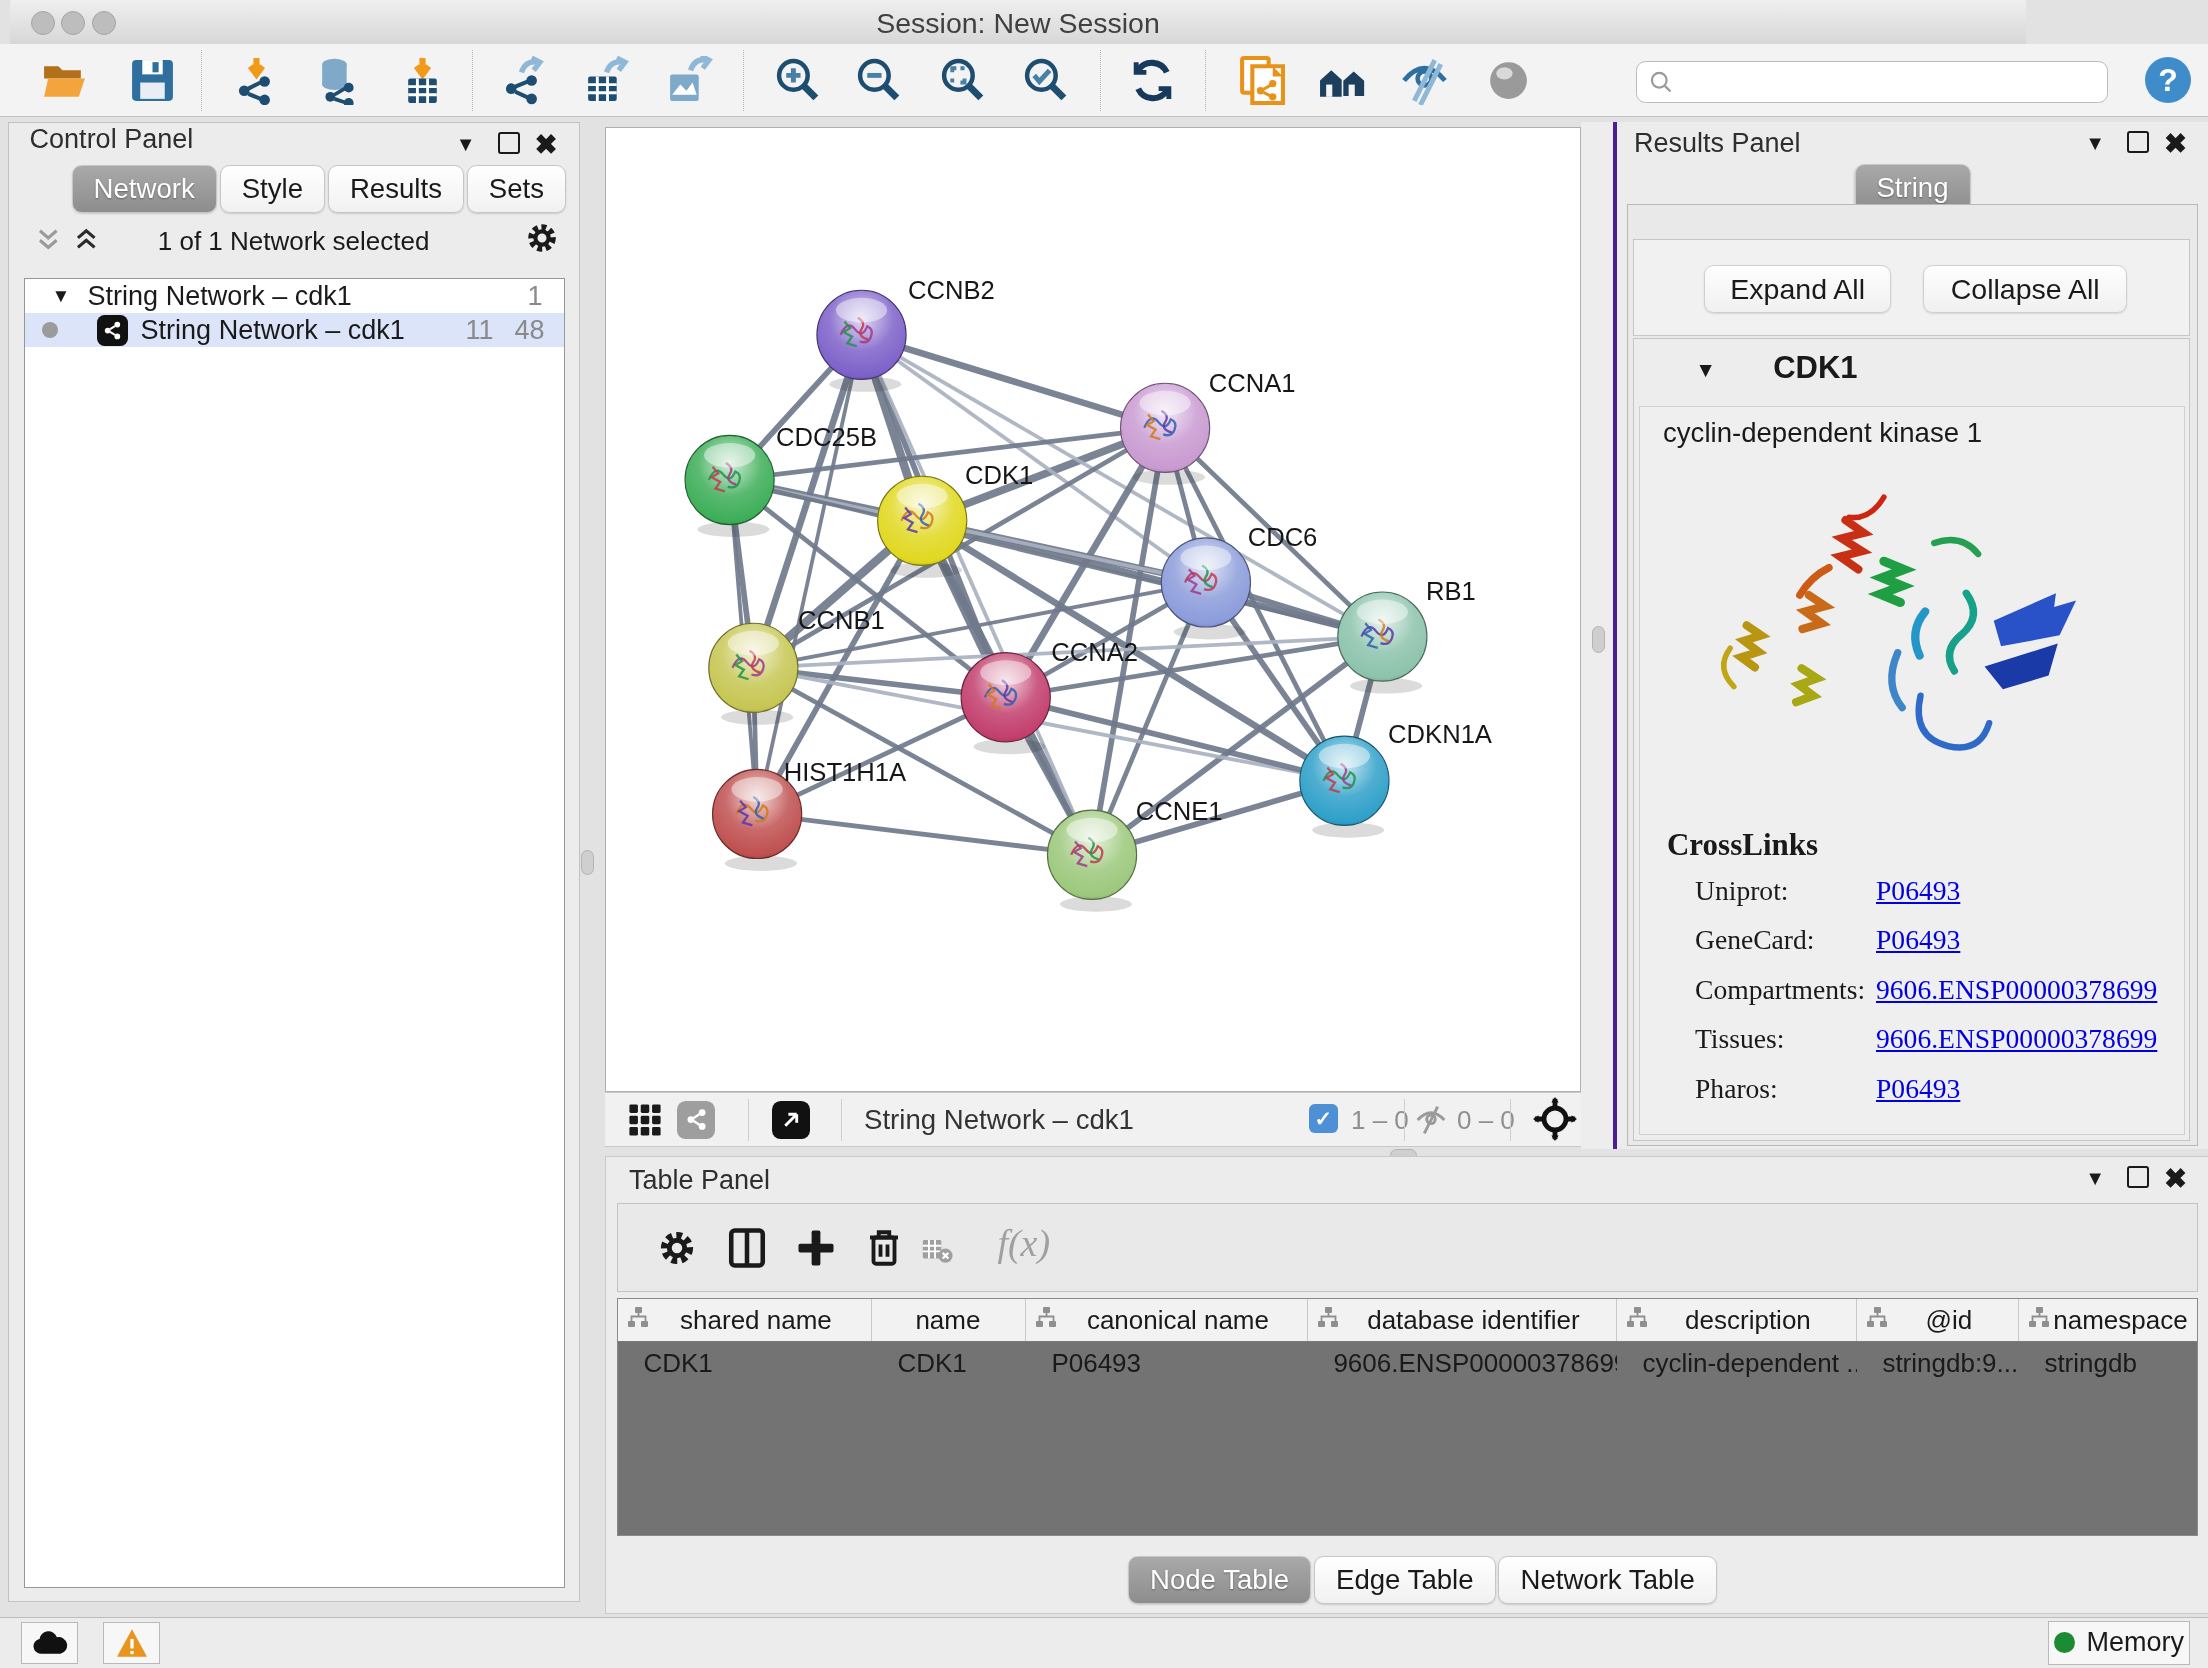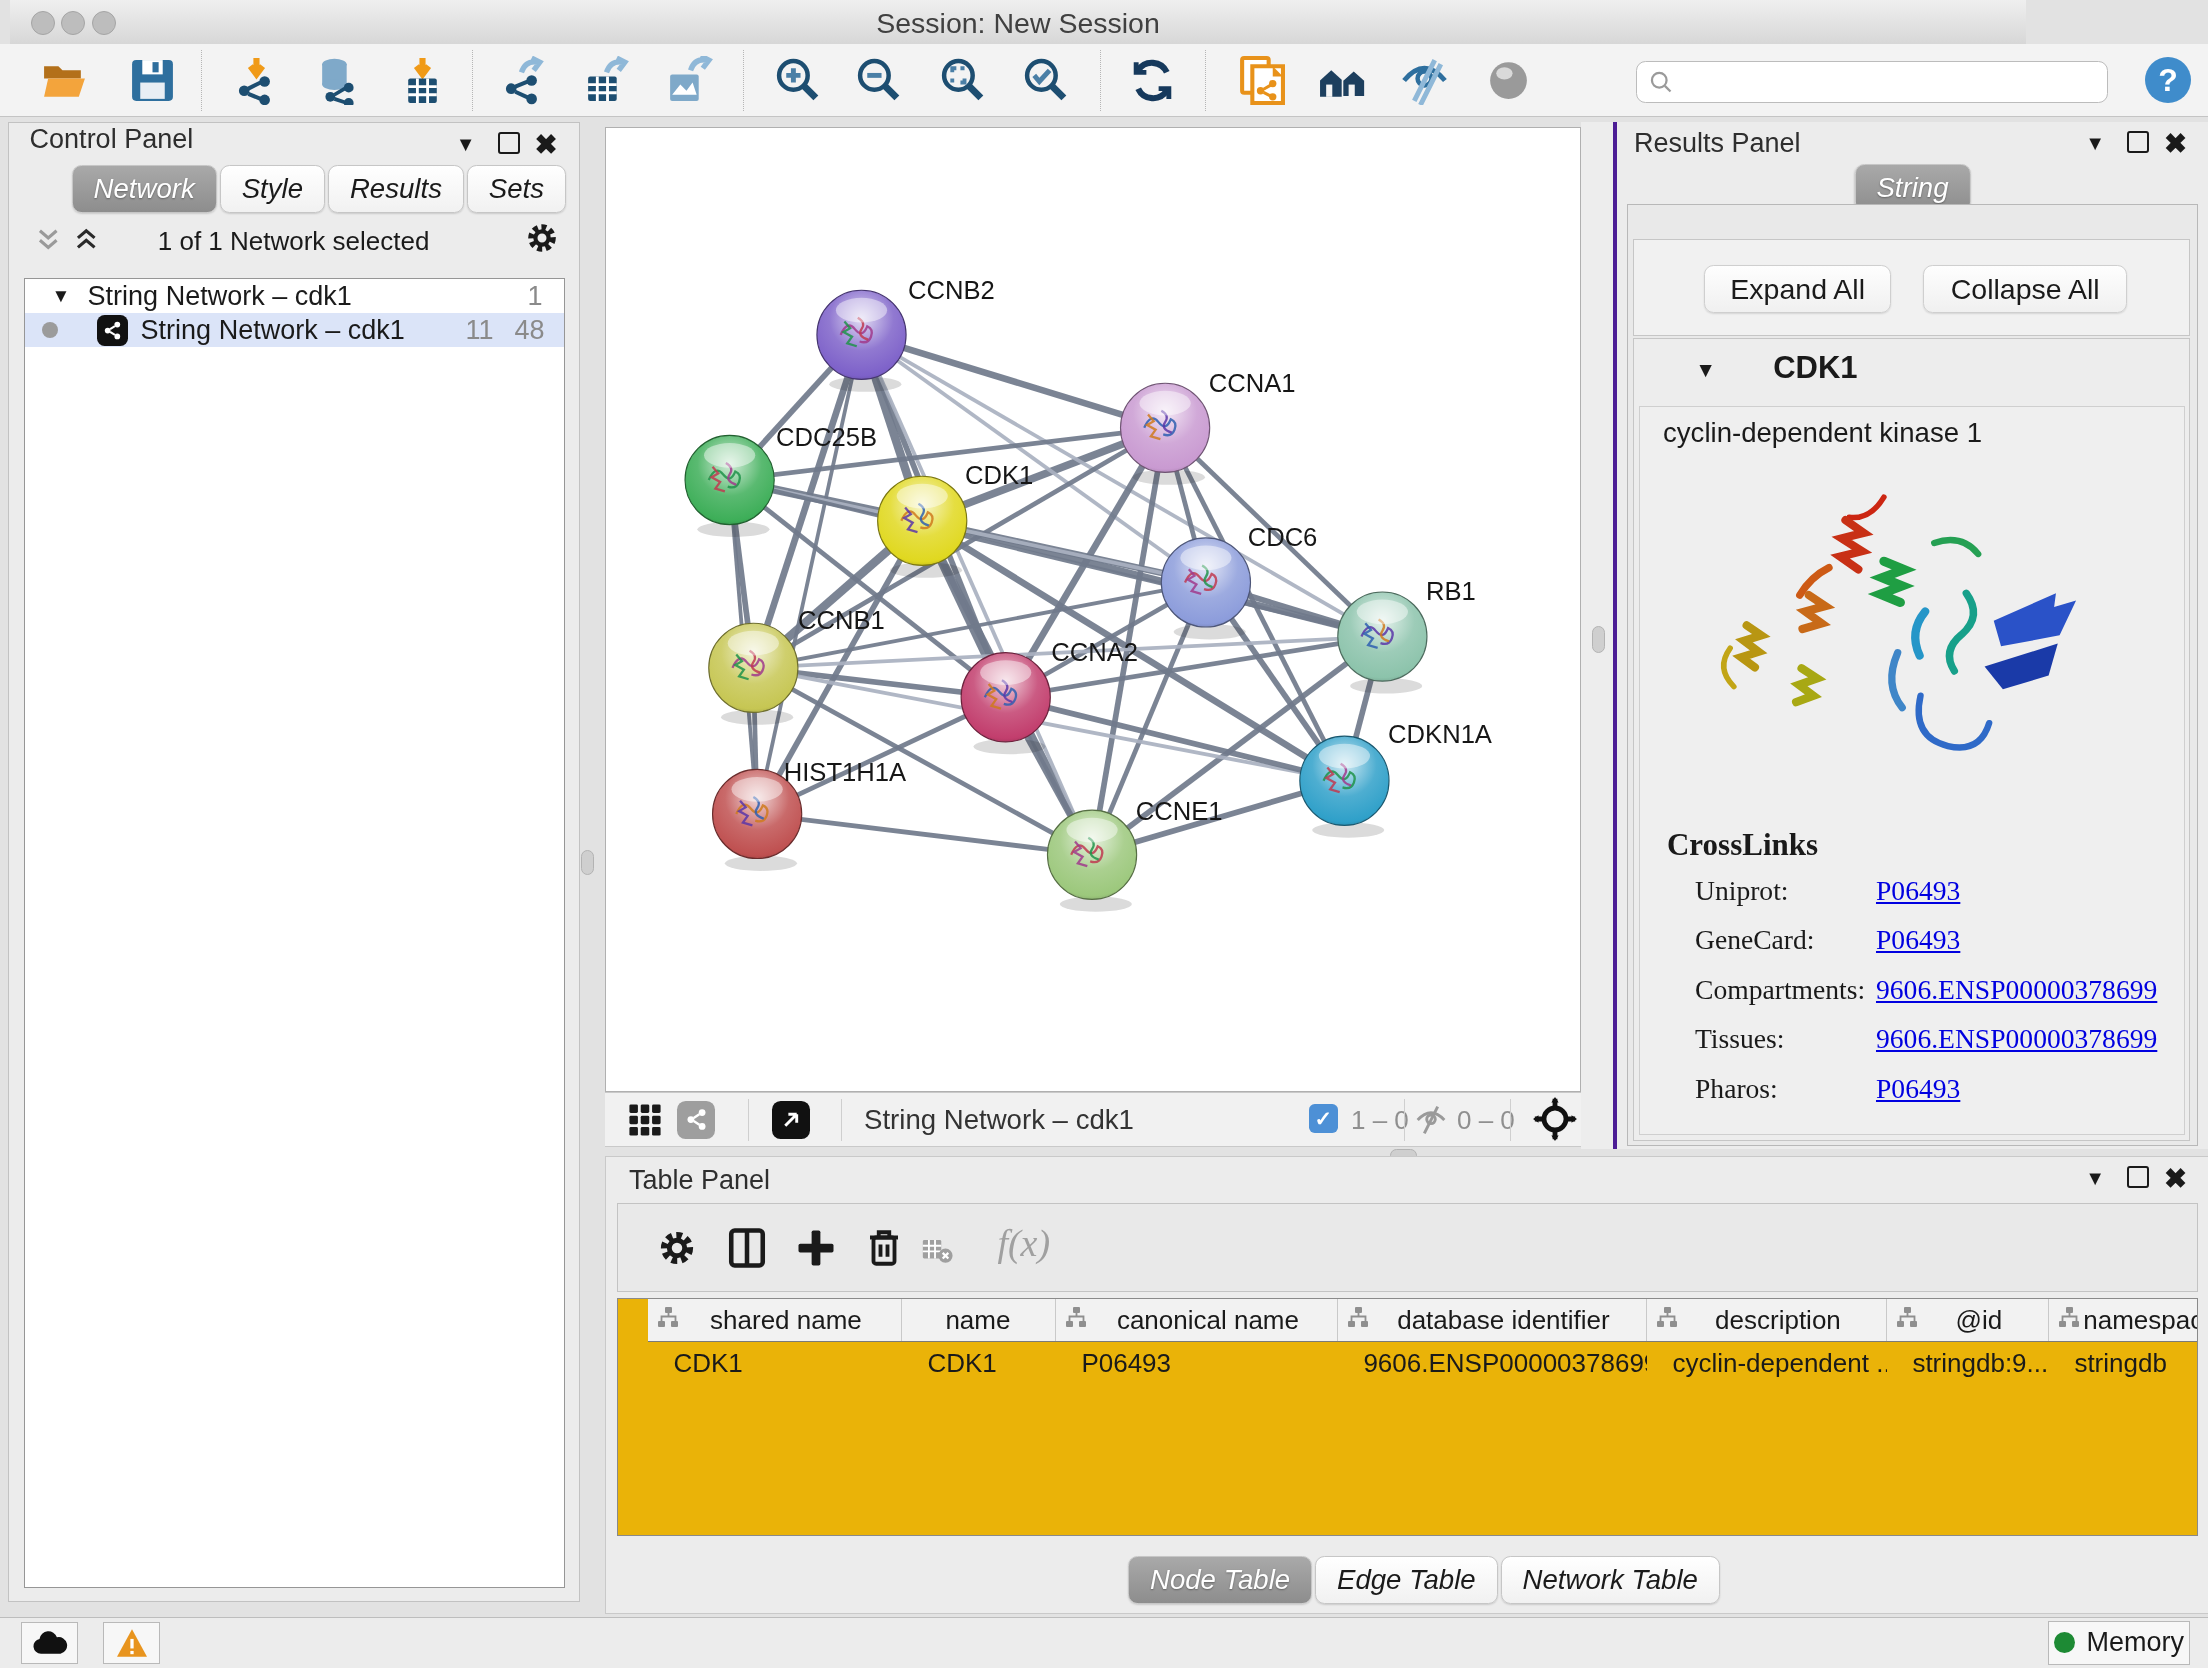--- a/index.html
+++ b/index.html
@@ -21,21 +21,21 @@
   #search-box input{border:none;outline:none;font-size:25px;width:399px;background:transparent;}
   #help-btn{left:2145px;top:13.3px;width:46px;height:46px;border-radius:50%;background:#3f8ccb;color:#fff;
             font-size:32px;font-weight:bold;display:flex;align-items:center;justify-content:center;}
   
   .panel-title{font-size:27px;color:#2e2e2e;}
   .pb-collapse{font-size:20px;color:#1a1a1a;}
   .pb-float{width:18px;height:18px;border:2.9px solid #1a1a1a;border-radius:2.9px;}
   .pb-close{font-size:27.6px;font-weight:bold;color:#1a1a1a;line-height:1;}
   .tab{border:1px solid #c6c6c6;background:linear-gradient(#ffffff,#f1f1f1);border-radius:9.5px;
        font-size:27.6px;display:flex;align-items:center;justify-content:center;padding:0 21px;height:46px;
-       box-shadow:0 1px 1.9px rgba(0,0,0,.15);font-style:italic;}
+       box-shadow:0 1px 1.9px rgba(0,0,0,.15);}
   .tab.active{background:linear-gradient(#a9a9a9,#8d8d8d);color:#fff;text-shadow:0 1px 1.9px rgba(0,0,0,.35);}
   .btn3d{border:1px solid #cfcfcf;background:linear-gradient(#fefefe,#f0f0f0);border-radius:9.5px;
          font-size:28.5px;display:flex;align-items:center;justify-content:center;box-shadow:0 1px 1.9px rgba(0,0,0,.12);}
   .grip{background:#cfcfcf;border:1px solid #b3b3b3;border-radius:9.5px;}
   
   #control-panel{left:7.6px;top:122px;width:572px;height:1480px;background:#ececec;border:1px solid #c2c2c2;box-sizing:border-box;}
   #cp-tabs{left:63px;top:42px;display:flex;gap:2.9px;}
   #cp-listbox{left:15px;top:155px;width:541px;height:1310px;background:#fff;border:1.9px solid #969696;box-sizing:border-box;}
   .tree-row{position:relative;height:34px;display:flex;align-items:center;font-size:27px;}
   .tree-row.selected{background:#dbe4f8;}
@@ -55,21 +55,21 @@
   #rp-btnbox{left:5.7px;top:34px;width:557px;height:97px;background:#f1f1f1;border:1px solid #c6c6c6;box-sizing:border-box;}
   #rp-section{left:5.7px;top:133px;width:557px;height:803px;background:#ededed;border:1px solid #c6c6c6;box-sizing:border-box;}
   #rp-content{left:4.8px;top:67px;width:546px;height:729px;background:#efefef;border:1px solid #cfcfcf;box-sizing:border-box;}
   .serif{font-family:"Liberation Serif",serif;}
   .xl-row{position:absolute;left:0;width:100%;height:49px;}
   .xl-label{position:absolute;left:55px;font-size:27.6px;}
   .xl-link{position:absolute;left:236px;font-size:27.6px;text-decoration:underline;}
   
   #table-panel{left:605px;top:1156px;width:1604px;height:458px;background:#ececec;border:1px solid #c9c9c9;box-sizing:border-box;}
   #tp-toolbar{left:11.4px;top:46px;width:1581px;height:89px;background:#e9e9e9;border:1px solid #c3c3c3;box-sizing:border-box;}
-  #tp-table{left:11.4px;top:141px;width:1581px;height:238px;background:#eab308;border:1.9px solid #8a8a8a;box-sizing:border-box;overflow:hidden;padding-left:30px;}
+  #tp-table{left:11.4px;top:141px;width:1581px;height:238px;background:#737373;border:1.9px solid #8a8a8a;box-sizing:border-box;overflow:hidden;}
   #tp-head{display:flex;height:42px;background:#f2f2f2;border-bottom:1.9px solid #7a7a7a;}
   .th{display:flex;align-items:center;border-right:1px solid #c9c9c9;font-size:26px;box-sizing:border-box;padding-left:7.6px;}
   .th .lbl{flex:1;text-align:center;padding-right:9.5px;white-space:nowrap;overflow:hidden;}
   #tp-row{display:flex;height:42px;align-items:center;}
   .td{font-size:26px;padding-left:25px;box-sizing:border-box;white-space:nowrap;overflow:hidden;}
   #tp-tabs{left:522px;top:399px;display:flex;gap:2.9px;}
   
   #statusbar{left:0;top:1617px;width:2208px;height:51px;background:#ececec;border-top:1.9px solid #bdbdbd;}
   .sb-btn{top:3.8px;width:55px;height:40px;background:#f7f7f7;border:1.9px solid #b9b9b9;display:flex;
           align-items:center;justify-content:center;}

